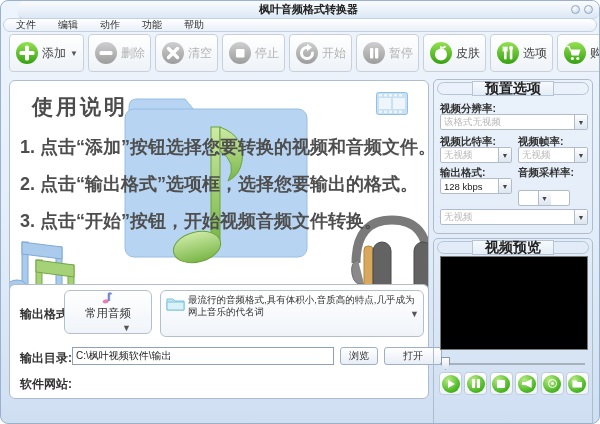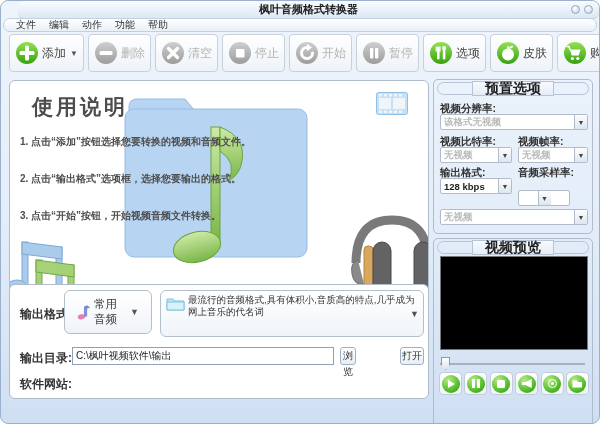--- a/index.html
+++ b/index.html
@@ -8,42 +8,42 @@
             background:linear-gradient(180deg,#eef4fb 0%,#e3edf9 55%,#cfdff2 100%); overflow:hidden; }
   
   .titlebar { position:absolute; top:0; left:17px; right:0; height:18px;
               background:linear-gradient(180deg,#fafcfe,#dce8f5); border-bottom:1px solid #c4d4e8;border-radius:6px; }
   .title { text-align:center; font-size:11px; font-weight:bold; color:#222; line-height:17px; }
   .winbtns { position:absolute; right:6px; top:4px; display:flex; gap:4px; }
   .winbtn { width:9px; height:9px; border-radius:50%; border:1px solid #8fa6c2;
             background:radial-gradient(circle at 35% 30%,#ffffff,#c3d2e4); }
   
   .menubar { position:absolute; top:17px; left:2px; right:2px; height:14px; border:1px solid #c2d0e2; border-radius:8px;
-             background:linear-gradient(180deg,#ffffff,#e9f0f8); display:flex; align-items:center; gap:13px; padding-left:12px; }
+             background:linear-gradient(180deg,#ffffff,#e9f0f8); display:flex; align-items:center; gap:22px; padding-left:12px; }
   .menu-item { font-size:10px; color:#333; cursor:default; }
   
   .toolbar { position:absolute; top:33px; left:8px; display:flex; gap:4px; }
   .tbtn { height:38px; display:flex; align-items:center; padding:0 5px; gap:3px; border:1px solid #c8d1db; border-radius:4px;
           background:linear-gradient(180deg,#ffffff,#eef3f8); }
   .tbtn .lbl { font-size:12px; color:#444; white-space:nowrap; }
   .tbtn.disabled .lbl { color:#b3b3b3; }
   .tbtn svg { width:24px; height:24px; flex:0 0 auto; }
   .dd-caret { font-size:8px; color:#555; margin-left:1px; }
   
   .main-panel { position:absolute; left:8px; top:79px; width:420px; height:221px; background:#fff;
                 border:1px solid #aebccc; border-radius:6px; overflow:hidden; }
   .wm { position:absolute; }
   .inst-title { position:absolute; left:22px; top:12px; font-size:21px; font-weight:bold; color:#4c4c4c; letter-spacing:3px; z-index:2; }
-  .step { position:absolute; left:10px; font-size:10px; font-weight:bold; color:#4e4e4e; white-space:nowrap; z-index:2; }
+  .step { position:absolute; left:10px; font-size:18px; font-weight:bold; color:#4e4e4e; white-space:nowrap; z-index:2; }
   
   .output-box { position:absolute; left:8px; top:283px; width:420px; height:115px; background:#fff;
                 border:1px solid #aebccc; border-radius:6px; }
   .row-label { position:absolute; font-size:12px; font-weight:bold; color:#333; white-space:nowrap; }
   .dd1 { position:absolute; left:54px; top:5px; width:88px; height:44px; border:1px solid #b4bfcc; border-radius:6px;
-         background:linear-gradient(180deg,#ffffff,#f0f4f9); display:flex; align-items:center; padding:0 12px; gap:2px; }
+         background:linear-gradient(180deg,#ffffff,#f0f4f9); display:flex; align-items:center; padding:0 20px; gap:2px;flex-direction:column; }
   .dd1 .lbl { font-size:11.5px; color:#333; }
   .dd2 { position:absolute; left:150px; top:5px; width:264px; height:47px; border:1px solid #b4bfcc; border-radius:6px;
          background:linear-gradient(180deg,#ffffff,#f0f4f9); padding:3px 14px 2px 5px; overflow:hidden; }
   .dd2 .t { font-size:10px; font-weight:bold; color:#222; white-space:nowrap; }
   .dd2 .descwrap { display:flex; gap:3px; }
   .dd2 .d { font-size:9.5px; color:#333; line-height:12px; white-space:nowrap; }
   .dd2 .caret, .dd1 .caret { position:absolute; right:4px; top:50%; transform:translateY(-50%); font-size:9px; color:#555; }
   .dd1 .caret { position:static; transform:none; margin-left:auto; }
   .txt-input { position:absolute; left:62px; top:62px; width:262px; height:18px; border:1px solid #8fa0b8; background:#fff;
                font-size:10px; color:#222; padding:0 3px; line-height:16px; }
@@ -52,21 +52,21 @@
   .site-link { position:absolute; left:62px; top:91px; font-size:10px; color:#5a6b7d; text-decoration:underline; }
   
   .presets, .preview { position:absolute; left:432px; width:160px; border:1px solid #aebccc; border-radius:5px; }
   .presets { top:78px; height:155px; }
   .preview { top:237px; height:215px; }
   .hdr { position:relative; margin:2px 3px 0 3px; height:13px; border:1px solid #b6c4d6; border-radius:7px; }
   .hdr-label { position:absolute; left:50%; top:-2px; transform:translateX(-50%); height:15px; padding:0 12px;
                background:linear-gradient(180deg,#f7fafd,#e4edf7); border:1px solid #b6c4d6; font-size:14px; font-weight:bold;
                color:#222; line-height:13px; white-space:nowrap; }
   .p-label { position:absolute; font-size:10.5px; font-weight:bold; color:#333; white-space:nowrap; }
-  .select { position:absolute; height:16px; border:1px solid #b2bcc8; background:#fff; border-radius:2px; display:flex; align-items:center;font-weight:bold; }
+  .select { position:absolute; height:16px; border:1px solid #b2bcc8; background:#fff; border-radius:2px; display:flex; align-items:center; }
   .select .val { flex:1; font-size:9.5px; padding-left:3px; color:#222; white-space:nowrap; overflow:hidden; }
   .select.off .val { color:#b9b9b9; }
   .select .arrow { width:13px; height:100%; border-left:1px solid #b2bcc8; background:linear-gradient(180deg,#fdfdfd,#dde6f0);
                    font-size:7px; color:#444; display:flex; align-items:center; justify-content:center; }
   .preview-screen { position:absolute; left:6px; top:17px; width:148px; height:94px; background:#000; border:1px solid #777; }
   .seek { position:absolute; left:6px; top:118px; width:147px; height:14px; }
   .seek .track { position:absolute; left:0; right:2px; top:6px; height:2px; background:#a8b0ba; }
   .seek .thumb { position:absolute; left:1px; top:0; width:9px; height:13px; background:linear-gradient(180deg,#fff,#dce4ee);
                  border:1px solid #8c99ab; clip-path:polygon(0 0,100% 0,100% 60%,50% 100%,0 60%); }
   .pv-buttons { position:absolute; left:5px; top:133px; width:150px; display:flex; justify-content:space-between; }
@@ -163,36 +163,36 @@
       <svg viewBox="0 0 24 24">
           <circle cx="12" cy="12" r="11" fill="url(#gGray)"></circle>
           <rect x="8" y="7" width="3.3" height="10.5" rx="1" fill="#fff"></rect>
           <rect x="13" y="7" width="3.3" height="10.5" rx="1" fill="#fff"></rect>
         </svg>
       <span class="lbl">暂停</span>
     </div>
     <div class="tbtn">
       <svg viewBox="0 0 24 24">
           <circle cx="12" cy="12" r="11" fill="url(#gGreen)"></circle>
+          <circle cx="12" cy="13.5" r="6" fill="#fff"></circle>
+          <rect x="11.2" y="5" width="1.6" height="4" rx="0.8" fill="#fff"></rect>
+          <ellipse cx="15" cy="6.3" rx="2.2" ry="1.1" fill="#fff" transform="rotate(-25 15 6.3)"></ellipse>
+        </svg>
+      <span class="lbl">皮肤</span>
+    </div>
+    <div class="tbtn">
+      <svg viewBox="0 0 24 24">
+          <circle cx="12" cy="12" r="11" fill="url(#gGreen)"></circle>
           <rect x="8" y="5.5" width="2.6" height="13" rx="1.2" fill="#fff"></rect>
           <rect x="6.6" y="5.5" width="1.2" height="5" fill="#fff"></rect>
           <rect x="10.4" y="5.5" width="1.2" height="5" fill="#fff"></rect>
           <rect x="13.8" y="5.5" width="2.6" height="13" rx="1.2" fill="#fff"></rect>
           <circle cx="15.1" cy="7" r="2" fill="#fff"></circle>
         </svg>
       <span class="lbl">选项</span>
-    </div>
-    <div class="tbtn">
-      <svg viewBox="0 0 24 24">
-          <circle cx="12" cy="12" r="11" fill="url(#gGreen)"></circle>
-          <circle cx="12" cy="13.5" r="6" fill="#fff"></circle>
-          <rect x="11.2" y="5" width="1.6" height="4" rx="0.8" fill="#fff"></rect>
-          <ellipse cx="15" cy="6.3" rx="2.2" ry="1.1" fill="#fff" transform="rotate(-25 15 6.3)"></ellipse>
-        </svg>
-      <span class="lbl">皮肤</span>
     </div>
     <div class="tbtn">
       <svg viewBox="0 0 24 24">
           <circle cx="12" cy="12" r="11" fill="url(#gGreen)"></circle>
           <path d="M7 8.5 h10.5 l-1.8 6 h-7 z" fill="#fff"></path>
           <path d="M7 8.5 L6 5.5 H4.2" stroke="#fff" stroke-width="1.6" fill="none" stroke-linecap="round"></path>
           <circle cx="9.4" cy="17.5" r="1.6" fill="#fff"></circle>
           <circle cx="14.8" cy="17.5" r="1.6" fill="#fff"></circle>
         </svg>
       <span class="lbl">购买</span>
@@ -274,22 +274,22 @@
         <div>
           <div class="d">最流行的音频格式,具有体积小,音质高的特点,几乎成为</div>
           <div class="d">网上音乐的代名词</div>
         </div>
       </div>
       <span class="caret">▼</span>
     </div>
 
     <span class="row-label" style="left:10px; top:65px;">输出目录:</span>
     <div class="txt-input">C:\枫叶视频软件\输出</div>
-    <div class="sbtn" style="left:330px; width:16px;">浏览</div>
-    <div class="sbtn" style="left:390px; width:24px;">打开</div>
+    <div class="sbtn" style="left:330px; width:38px;">浏览</div>
+    <div class="sbtn" style="left:374px; width:58px;">打开</div>
 
     <span class="row-label" style="left:10px; top:91px; font-weight:bold;">软件网站:</span>
   </div>
 
   <div class="presets">
     <div class="hdr">
       <span class="hdr-label">预置选项</span>
     </div>
     <span class="p-label" style="left:6px; top:22px;">视频分辨率:</span>
     <div class="select off" style="left:6px; top:34px; width:148px;">

